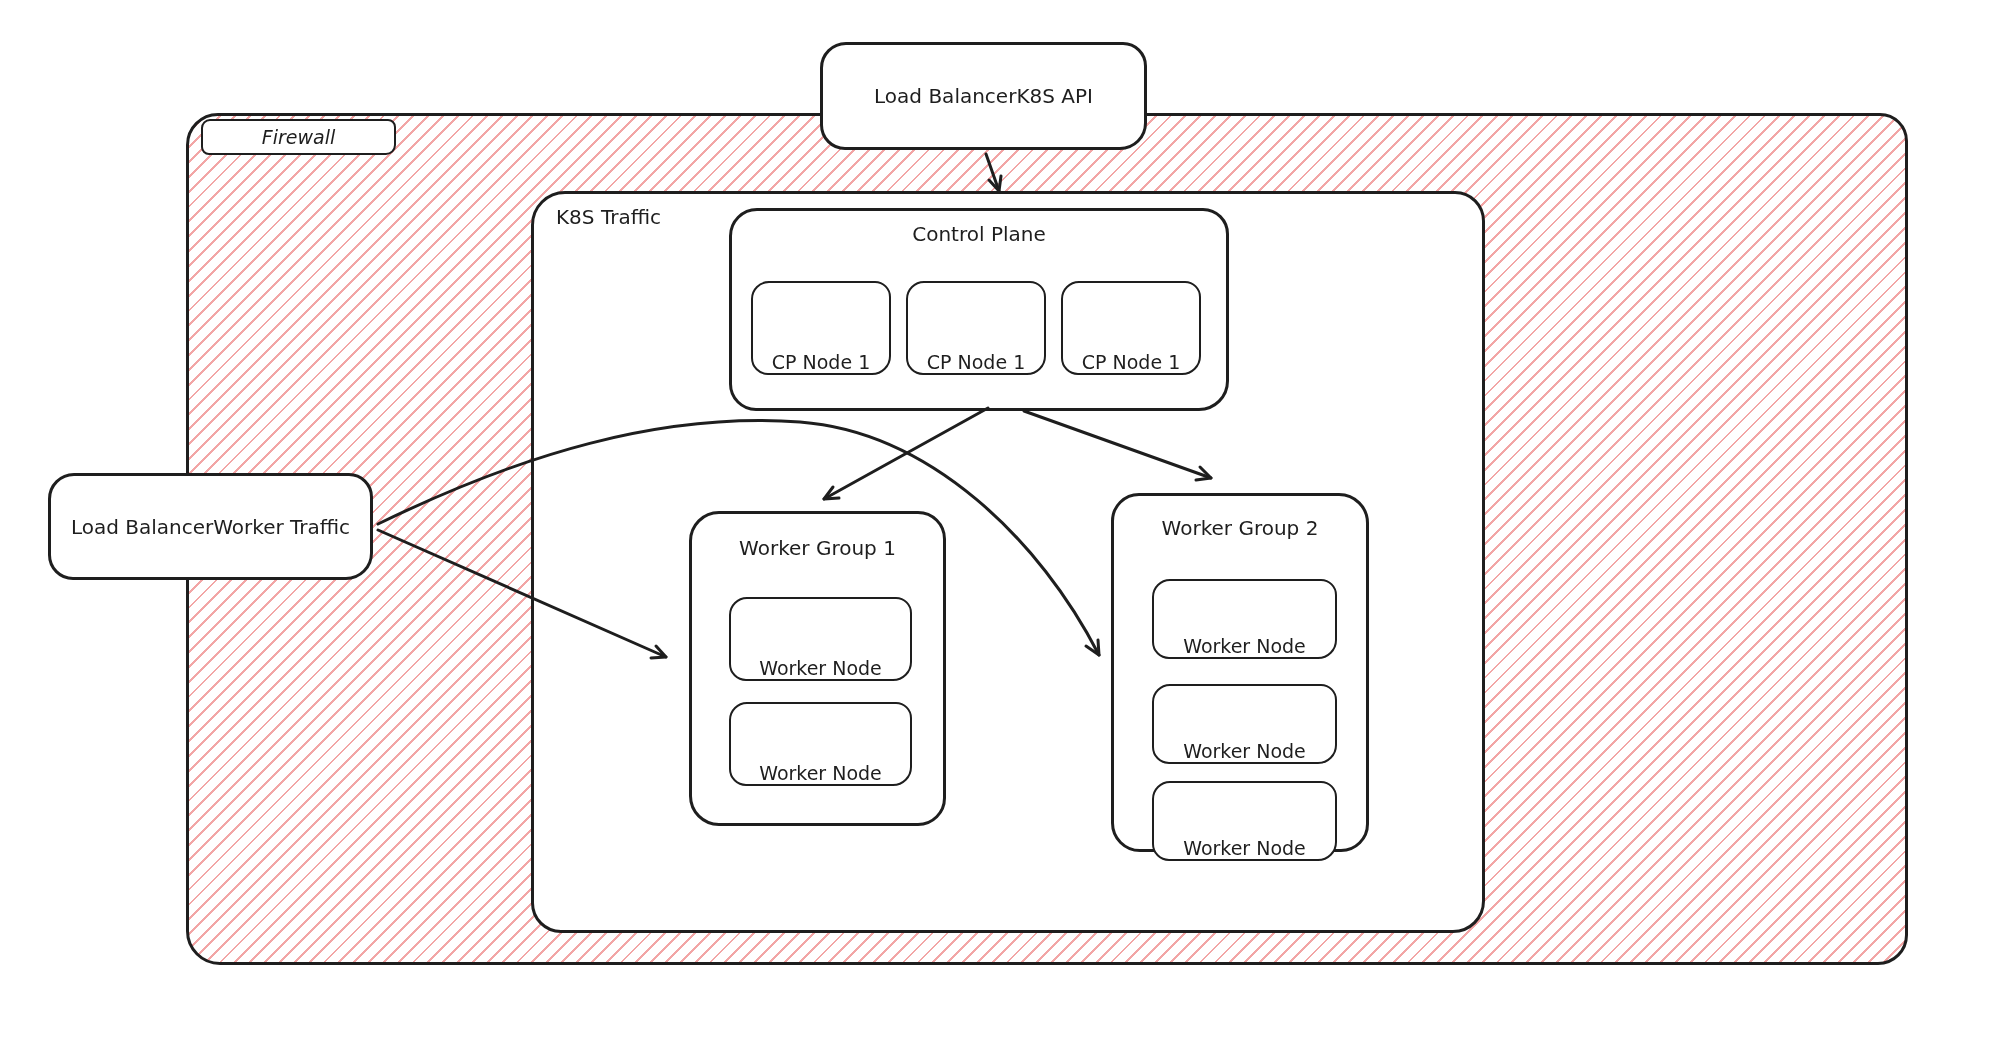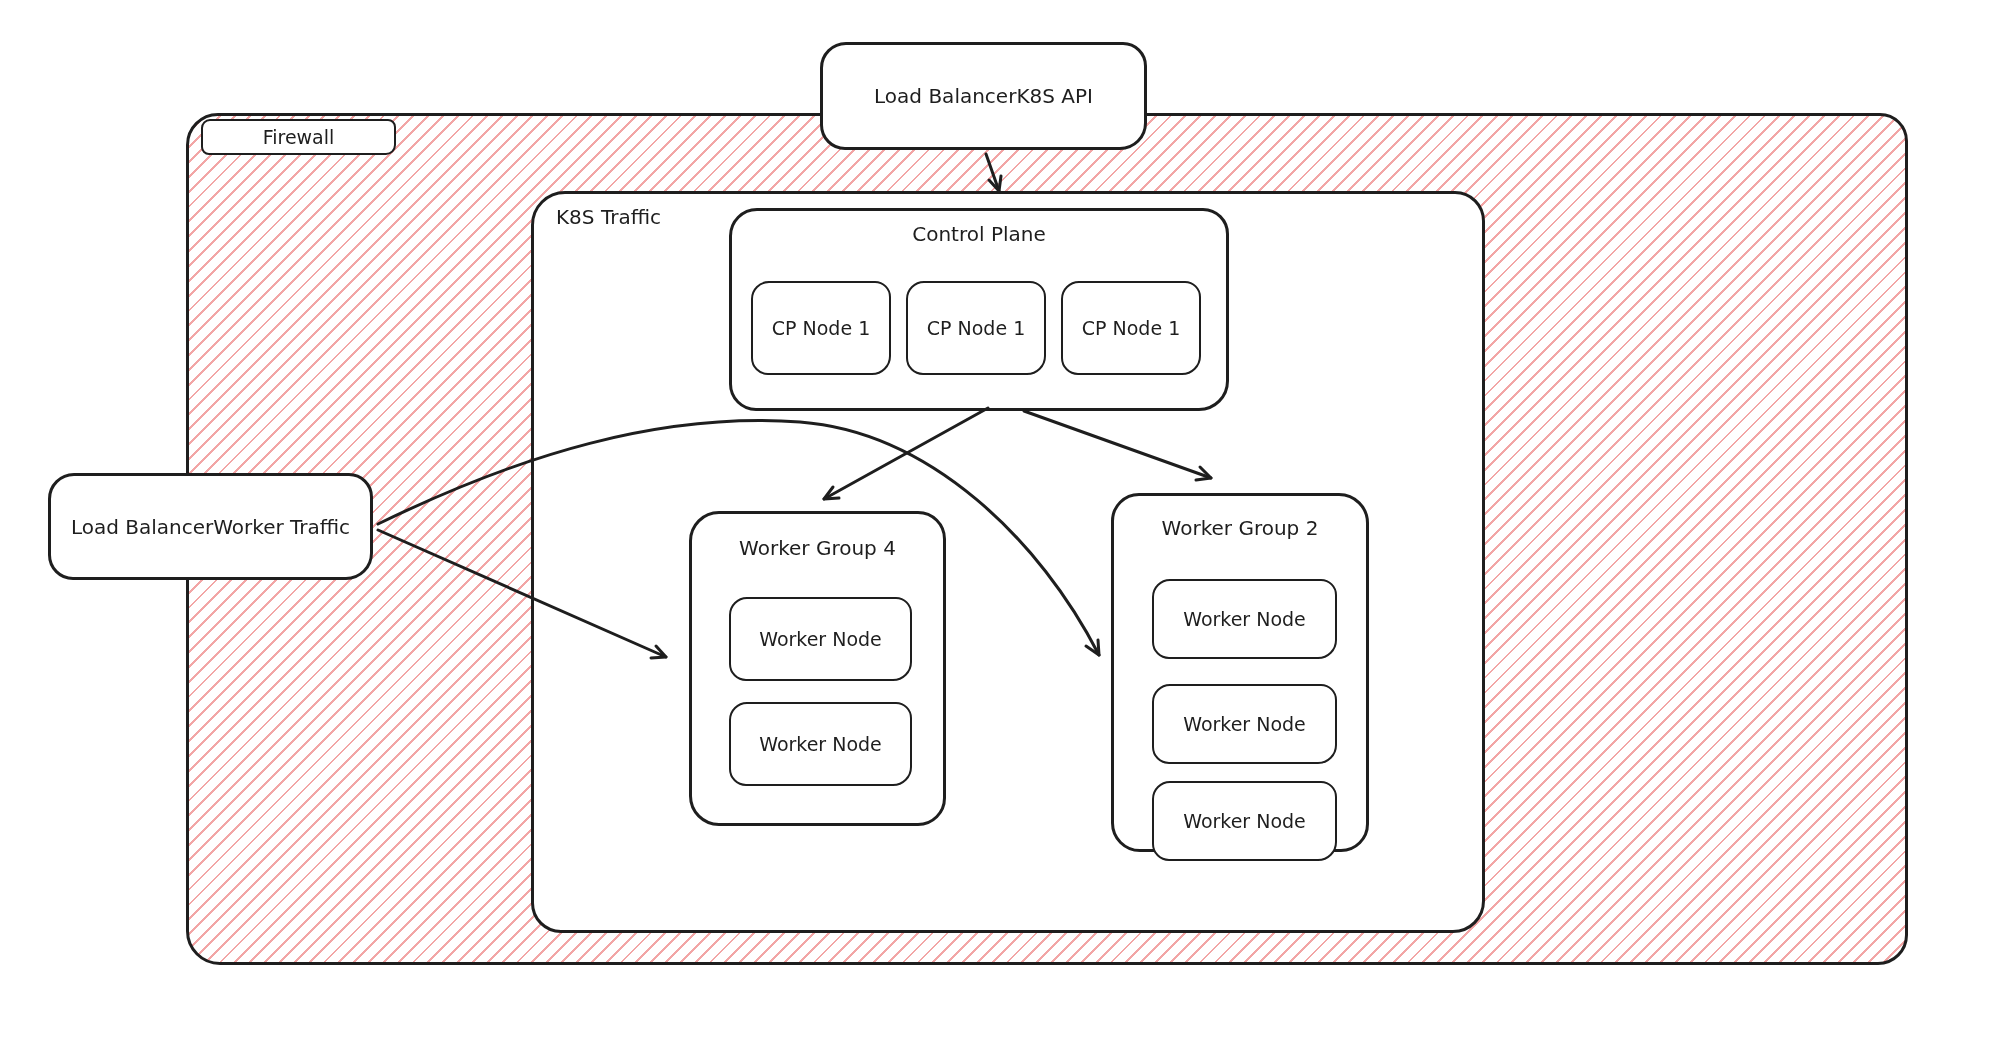--- a/index.html
+++ b/index.html
@@ -27,20 +27,21 @@
         rgba(255,255,255,0) 2px, rgba(255,255,255,0) 10.5px),
       #ffffff;
     z-index:1;
   }
   .firewall-label{
     position:absolute;left:12px;top:3px;width:195px;height:36px;
     border:2.5px solid #1e1e1e;border-radius:9px 8px 10px 8px;
     background:#ffffff;box-sizing:border-box;
     display:flex;align-items:center;justify-content:center;
     font-size:19px;
+    font-style:italic;
   }
   
   .cluster{
     left:342px;top:75px;width:954px;height:742px;
     border-radius:34px 30px 32px 30px;
   }
   .cluster-label{
     position:absolute;left:22px;top:11px;font-size:20px;
   }
   
@@ -52,21 +53,21 @@
     border-radius:28px 26px 30px 27px;
     padding-left:27px;
   }
   .cp-row{
     position:absolute;left:19px;right:25px;top:70px;height:94px;
     display:flex;justify-content:space-between;
   }
   .node{
     border:2.5px solid #1e1e1e;border-radius:18px 16px 19px 17px;
     background:#ffffff;box-sizing:border-box;
-    display:flex;align-items:center;justify-content:center;
+    display:flex;align-items:flex-end;justify-content:center;
     font-size:19px;
   }
   .cp-node{width:140px;height:94px;}
   .worker-group-1{
     left:155px;top:317px;width:257px;height:315px;
     border-radius:30px 28px 28px 30px;
   }
   .worker-group-2{
     left:577px;top:299px;width:258px;height:359px;
     border-radius:28px 30px 28px 29px;
@@ -114,21 +115,21 @@
           <div class="node cp-node">
             <span>CP Node 1</span>
           </div>
           <div class="node cp-node">
             <span>CP Node 1</span>
           </div>
         </div>
       </div>
 
       <div class="box worker-group-1">
-        <span class="group-title" style="top:22px;">Worker Group 4</span>
+        <span class="group-title" style="top:22px;">Worker Group 1</span>
         <div class="node wg1-node" style="top:83px;">
           <span>Worker Node</span>
         </div>
         <div class="node wg1-node" style="top:188px;">
           <span>Worker Node</span>
         </div>
       </div>
 
       <div class="box worker-group-2">
         <span class="group-title" style="top:20px;">Worker Group 2</span>

